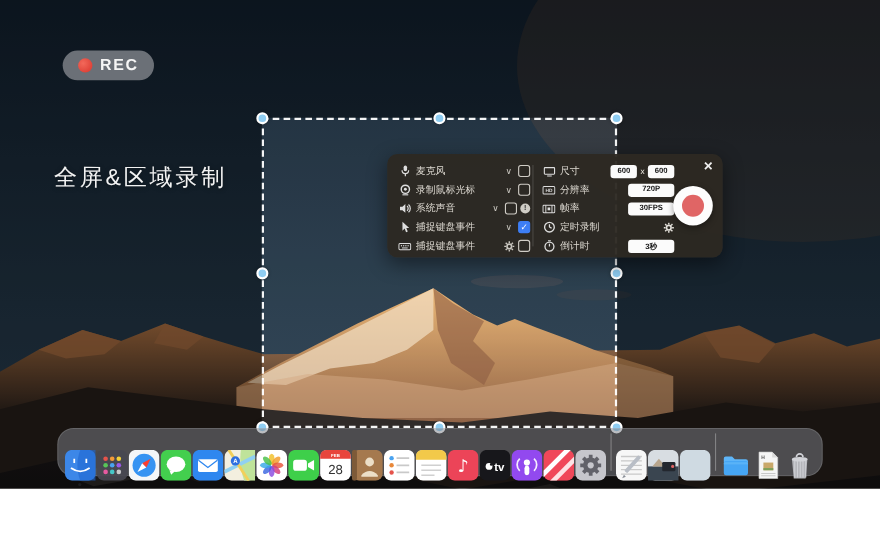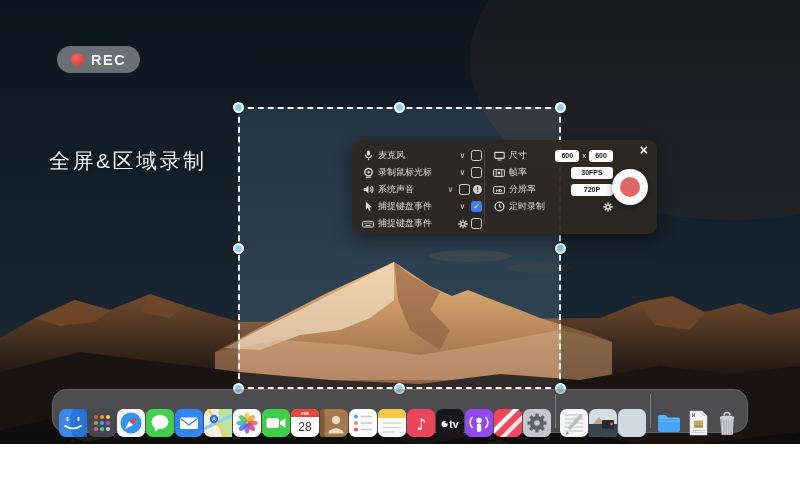--- a/index.html
+++ b/index.html
@@ -228,41 +228,41 @@
           <span class="p-label">尺寸</span>
           <span class="p-ctrl">
             <span class="val-box val-sm">600</span>
             <span class="val-x">x</span>
             <span class="val-box val-sm">600</span>
           </span>
         </div>
         <div class="p-row">
           <span class="p-ico">
             <svg viewBox="0 0 12 10" width="12" height="10" xmlns="http://www.w3.org/2000/svg">
+              <rect x="0.6" y="1.6" width="10.8" height="6.8" rx="1" fill="none" stroke="#ddd" stroke-width="1"></rect>
+              <text x="6" y="6.9" font-size="4.4" font-weight="bold" fill="#ddd" text-anchor="middle" font-family="Liberation Sans,sans-serif">HD</text>
+            </svg>
+          </span>
+          <span class="p-label">分辨率</span>
+          <span class="p-ctrl">
+            <span class="val-box val-md">720P</span>
+          </span>
+        </div>
+        <div class="p-row">
+          <span class="p-ico">
+            <svg viewBox="0 0 12 10" width="12" height="10" xmlns="http://www.w3.org/2000/svg">
               <rect x="0.6" y="1.6" width="10.8" height="6.8" rx="0.8" fill="none" stroke="#ddd" stroke-width="1"></rect>
               <line x1="3.2" y1="1.6" x2="3.2" y2="8.4" stroke="#ddd" stroke-width="0.9"></line>
               <line x1="8.8" y1="1.6" x2="8.8" y2="8.4" stroke="#ddd" stroke-width="0.9"></line>
               <rect x="4.8" y="3.6" width="2.4" height="2.6" fill="#ddd"></rect>
             </svg>
           </span>
           <span class="p-label">帧率</span>
           <span class="p-ctrl">
             <span class="val-box val-md">30FPS</span>
-          </span>
-        </div>
-        <div class="p-row">
-          <span class="p-ico">
-            <svg viewBox="0 0 12 10" width="12" height="10" xmlns="http://www.w3.org/2000/svg">
-              <rect x="0.6" y="1.6" width="10.8" height="6.8" rx="1" fill="none" stroke="#ddd" stroke-width="1"></rect>
-              <text x="6" y="6.9" font-size="4.4" font-weight="bold" fill="#ddd" text-anchor="middle" font-family="Liberation Sans,sans-serif">HD</text>
-            </svg>
-          </span>
-          <span class="p-label">分辨率</span>
-          <span class="p-ctrl">
-            <span class="val-box val-md">720P</span>
           </span>
         </div>
         <div class="p-row">
           <span class="p-ico">
             <svg viewBox="0 0 10 10" width="11" height="11" xmlns="http://www.w3.org/2000/svg">
               <circle cx="5" cy="5" r="4" fill="none" stroke="#ddd" stroke-width="1.1"></circle>
               <line x1="5" y1="5" x2="5" y2="2.6" stroke="#ddd" stroke-width="1"></line>
               <line x1="5" y1="5" x2="6.8" y2="5.8" stroke="#ddd" stroke-width="1"></line>
             </svg>
           </span>
@@ -274,20 +274,33 @@
               <line x1="5" y1="8" x2="5" y2="9.6" stroke="#e3e0da" stroke-width="1.3"></line>
               <line x1="0.4" y1="5" x2="2" y2="5" stroke="#e3e0da" stroke-width="1.3"></line>
               <line x1="8" y1="5" x2="9.6" y2="5" stroke="#e3e0da" stroke-width="1.3"></line>
               <line x1="1.7" y1="1.7" x2="2.9" y2="2.9" stroke="#e3e0da" stroke-width="1.3"></line>
               <line x1="7.1" y1="7.1" x2="8.3" y2="8.3" stroke="#e3e0da" stroke-width="1.3"></line>
               <line x1="1.7" y1="8.3" x2="2.9" y2="7.1" stroke="#e3e0da" stroke-width="1.3"></line>
               <line x1="7.1" y1="2.9" x2="8.3" y2="1.7" stroke="#e3e0da" stroke-width="1.3"></line>
             </svg>
           </span>
         </div>
+        <div class="p-row">
+          <span class="p-ico">
+            <svg viewBox="0 0 10 10" width="11" height="11" xmlns="http://www.w3.org/2000/svg">
+              <circle cx="5" cy="5.6" r="3.7" fill="none" stroke="#ddd" stroke-width="1.1"></circle>
+              <line x1="5" y1="5.6" x2="5" y2="3.2" stroke="#ddd" stroke-width="1"></line>
+              <line x1="3.8" y1="0.8" x2="6.2" y2="0.8" stroke="#ddd" stroke-width="1"></line>
+            </svg>
+          </span>
+          <span class="p-label">倒计时</span>
+          <span class="p-ctrl">
+            <span class="val-box val-md">3秒</span>
+          </span>
+        </div>
       </div>
     <div class="p-close">×</div>
     <div class="record-btn">
       <div class="record-inner"></div>
     </div>
   </div>
 
   <div class="dock" id="dock">
       <div class="dock-item"><span><svg viewBox="0 0 28 28" width="100%" height="100%" xmlns="http://www.w3.org/2000/svg">
             <rect x="0" y="0" width="28" height="28" rx="6.5" fill="#3c87e8"></rect>

